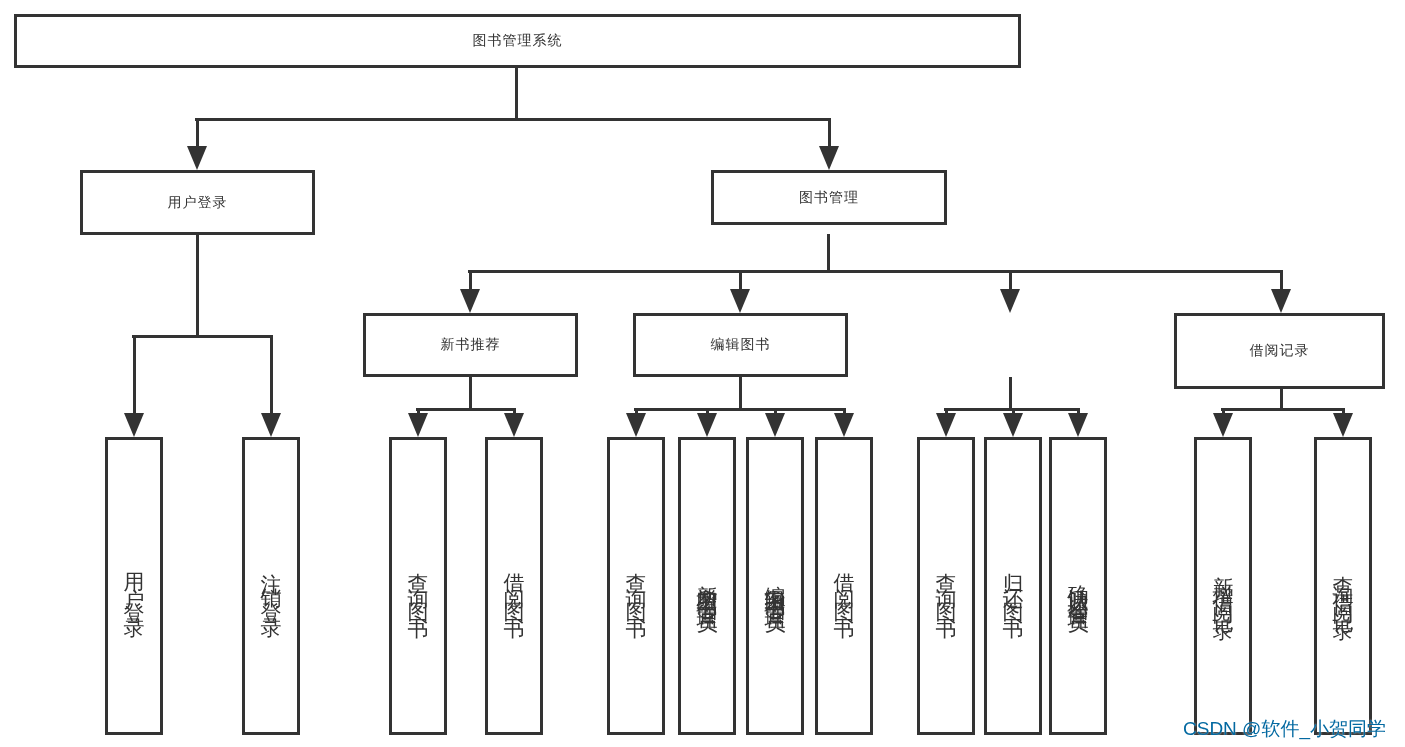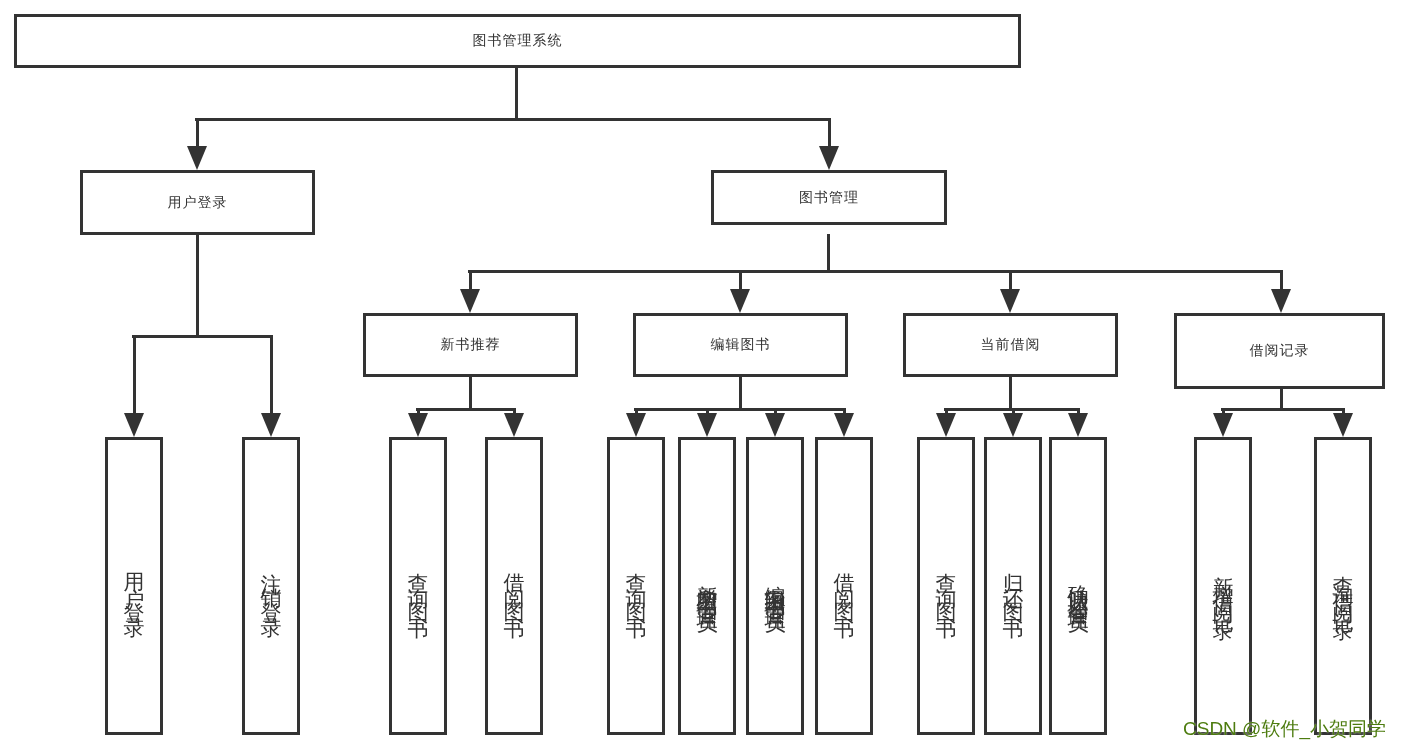--- a/index.html
+++ b/index.html
@@ -39,21 +39,21 @@
   .arrowhead{
     position:absolute;width:0;height:0;z-index:1;
     border-left:10px solid transparent;
     border-right:10px solid transparent;
     border-top:24px solid #333333;
   }
   #watermark{
     position:absolute;
     left:1183px;top:716px;
     font-size:19px;
-    color:#4d7c0f;
+    color:#0369a1;
     text-shadow:0 0 2px rgba(255,255,255,0.85);
     z-index:5;
     white-space:nowrap;
   }
 </style>
 </head>
 <body>
 
 <div id="canvas">
 
@@ -66,23 +66,20 @@
   </div>
   <div class="node hnode" style="left:711px;top:170px;width:236px;height:55px;">
     <span>图书管理</span>
   </div>
 
   <div class="node hnode" style="left:363px;top:313px;width:215px;height:64px;">
     <span>新书推荐</span>
   </div>
   <div class="node hnode" style="left:633px;top:313px;width:215px;height:64px;">
     <span>编辑图书</span>
-  </div>
-  <div class="node hnode" style="left:903px;top:313px;width:215px;height:64px;">
-    <span>当前借阅</span>
   </div>
   <div class="node hnode" style="left:1174px;top:313px;width:211px;height:76px;">
     <span>借阅记录</span>
   </div>
 
   <div class="node leaf sp-short" style="left:105px;">
     <span class="vtext">用户登录</span>
   </div>
   <div class="node leaf sp-short" style="left:242px;">
     <span class="vtext">注销登录</span>

